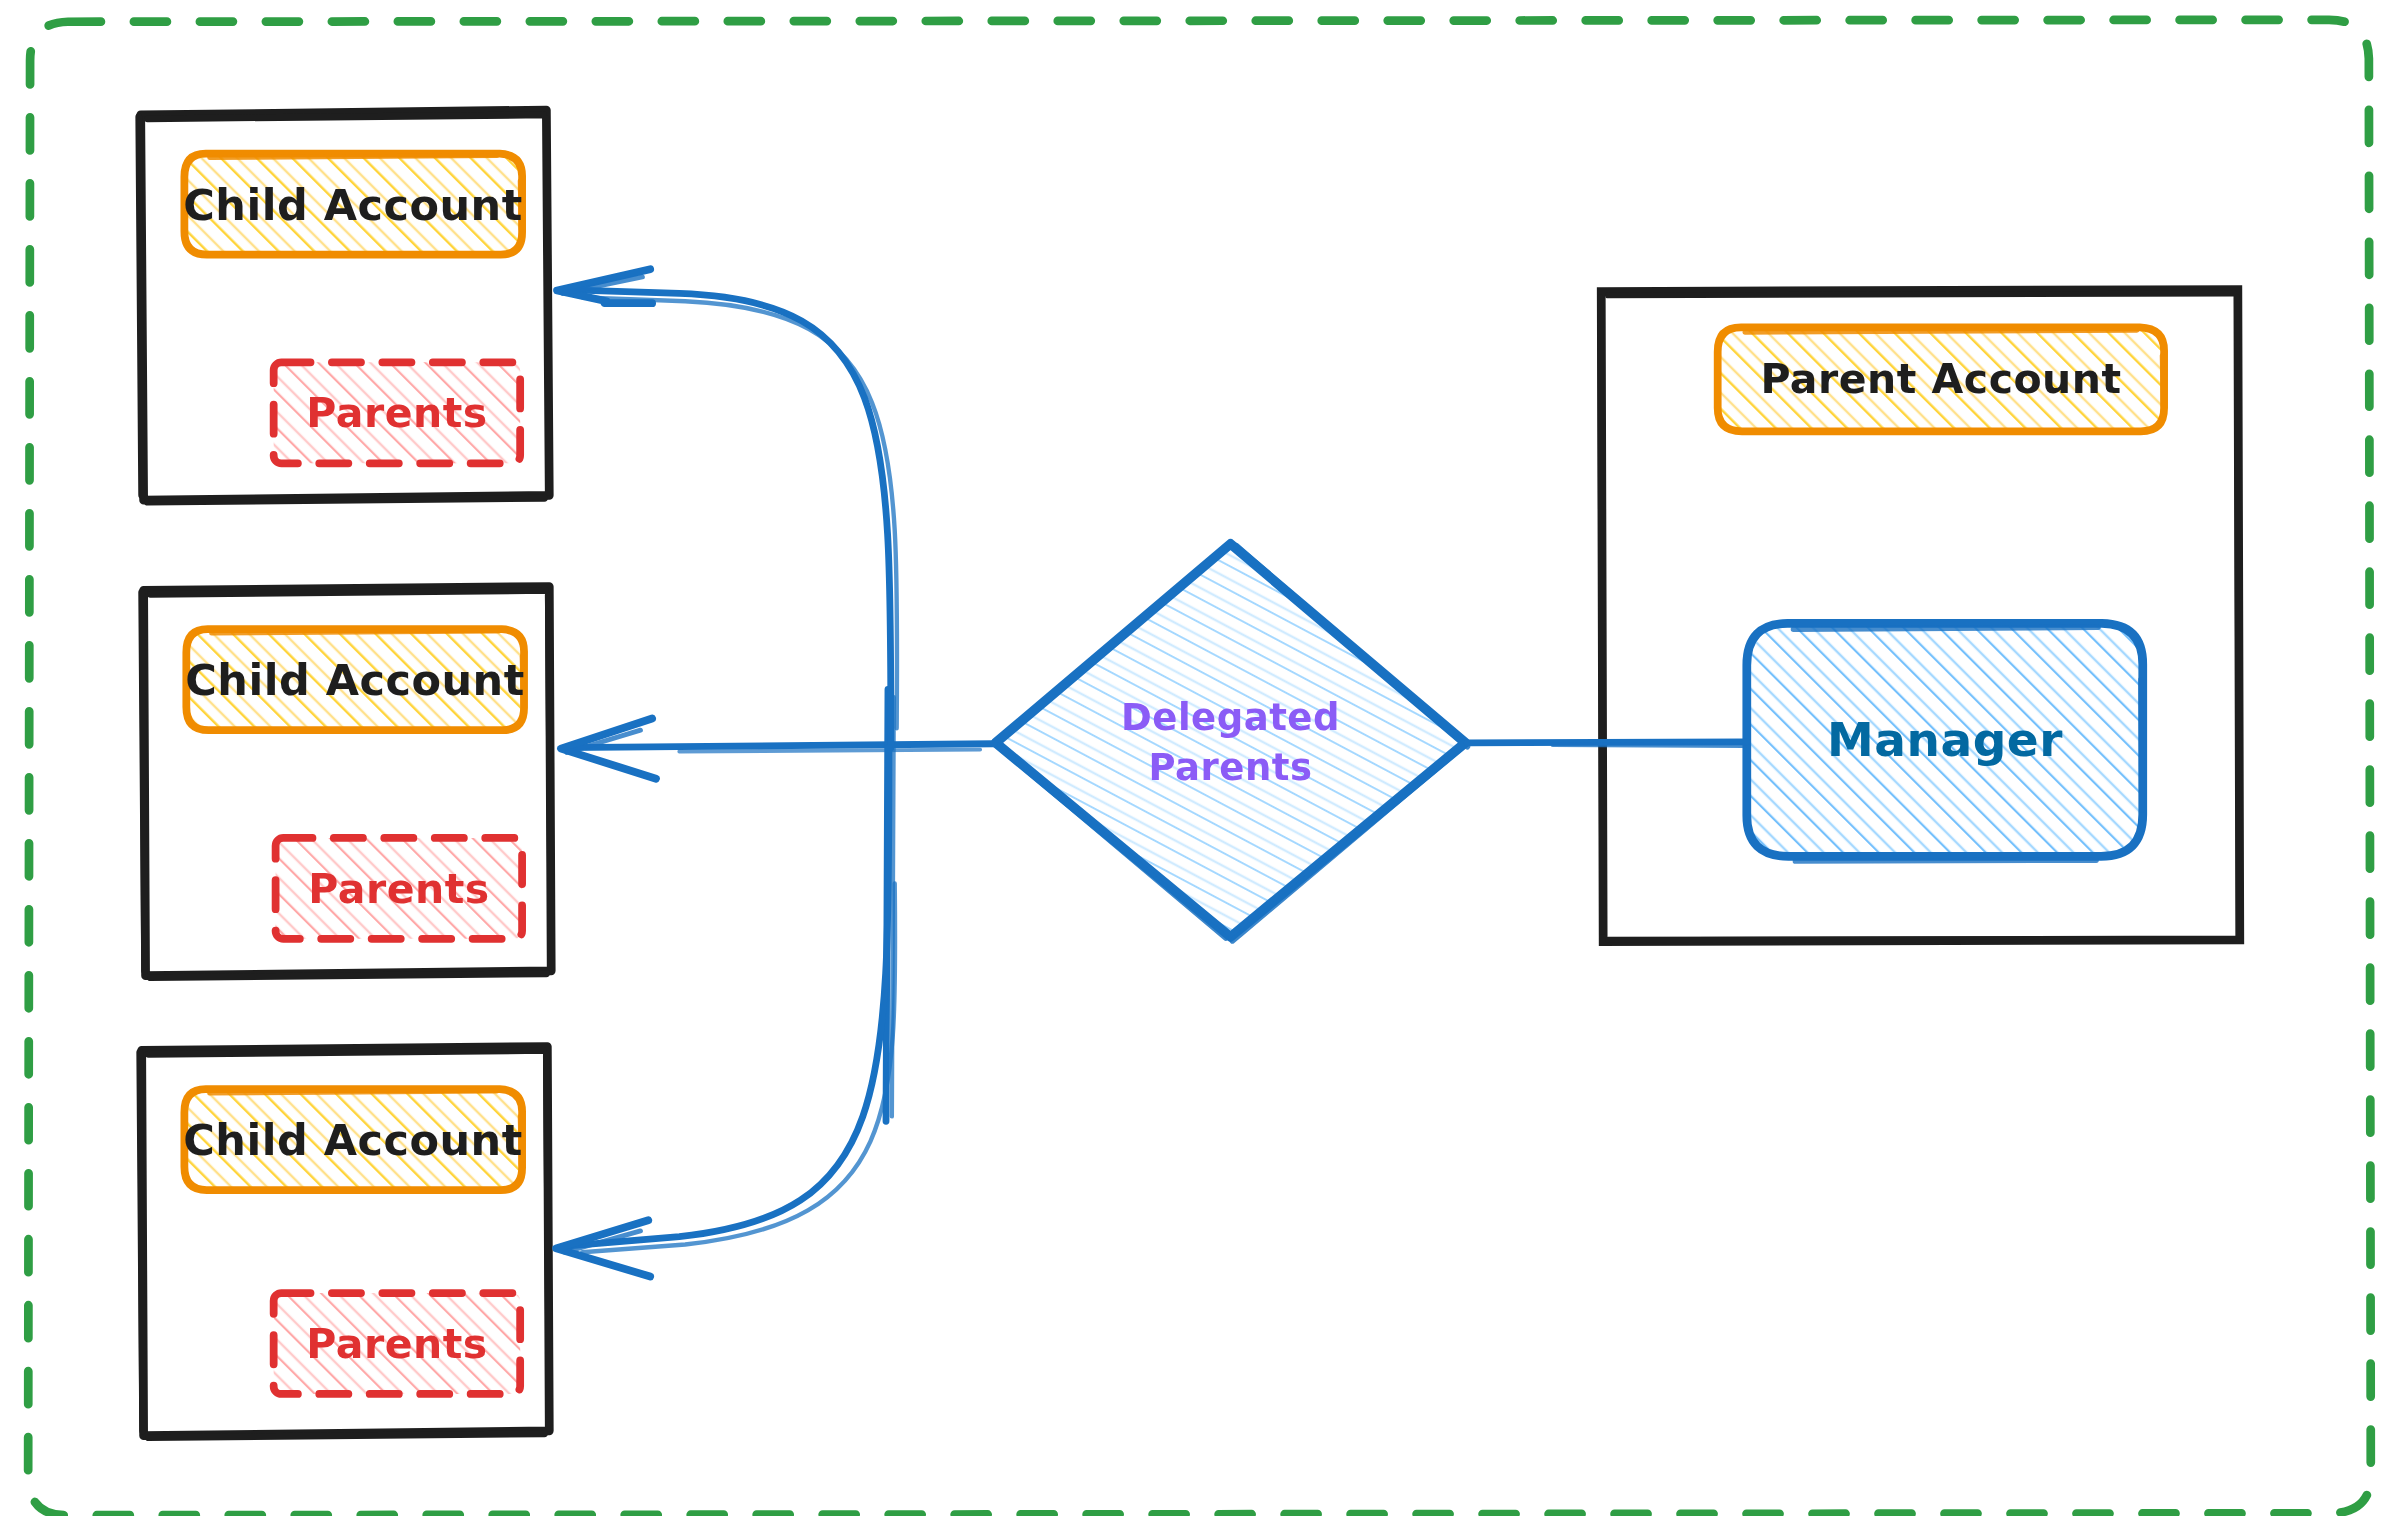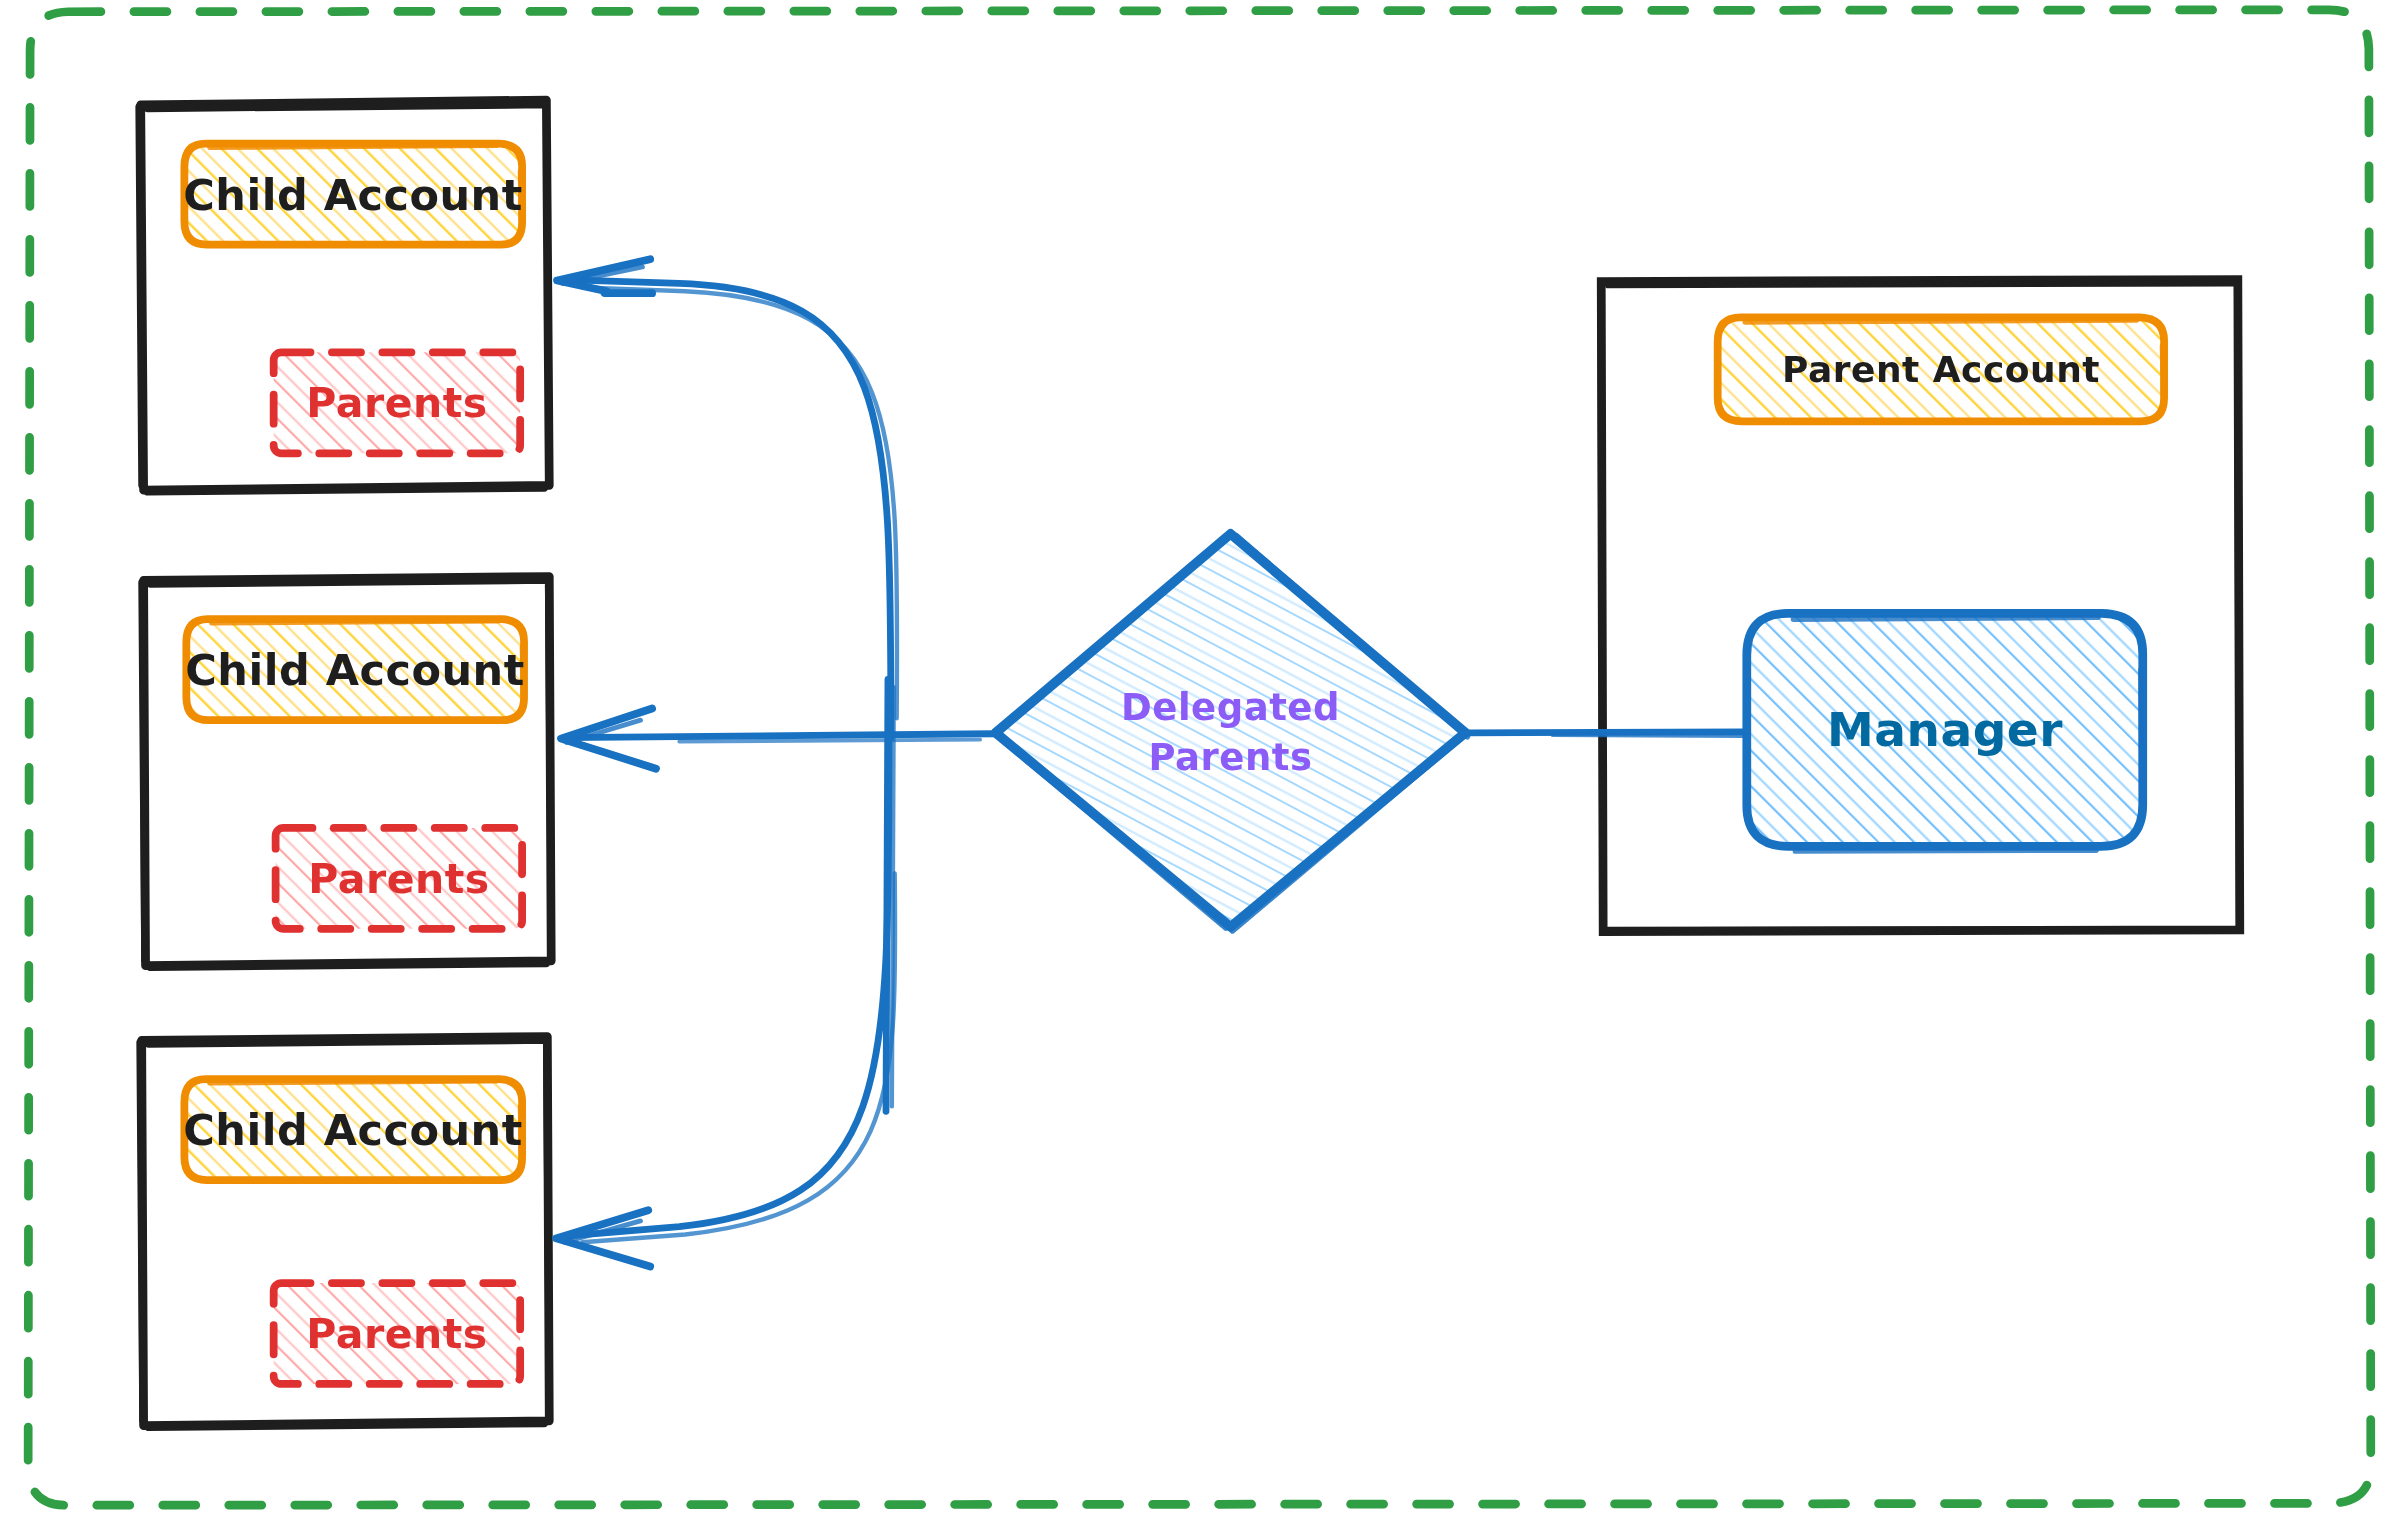--- a/index.html
+++ b/index.html
@@ -11,20 +11,21 @@
     width: 2397px;
     height: 1517px;
     overflow: hidden;
     font-family: "DejaVu Sans", sans-serif;
   }
   #canvas {
     position: relative;
     width: 2397px;
     height: 1307px;
     background: #ffffff;
+    margin-top: 10px;
   }
   #scene {
     position: absolute;
     inset: 0;
     width: 2397px;
     height: 1517px;
   }
   .lbl {
     position: absolute;
     display: flex;
@@ -32,21 +33,21 @@
     justify-content: center;
     text-align: center;
     white-space: pre;
     pointer-events: none;
     font-family: "DejaVu Sans", sans-serif;
     font-weight: 700;
     letter-spacing: 0.5px;
   }
   .lbl-child   { font-size: 43px; color: #1e1e1e; }
   .lbl-parents { font-size: 41px; color: #e03131; }
-  .lbl-parentacct { font-size: 36px; color: #1e1e1e; }
+  .lbl-parentacct { font-size: 41px; color: #1e1e1e; }
   .lbl-manager { font-size: 47px; color: #0369a1; }
   .lbl-delegated { font-size: 37px; color: #8b5cf6; line-height: 1.35; flex-direction: column; }
 </style>
 </head>
 <body>
 
 <div id="canvas">
 
   <svg id="scene" viewBox="0 0 2470 1563" xmlns="http://www.w3.org/2000/svg">
 

